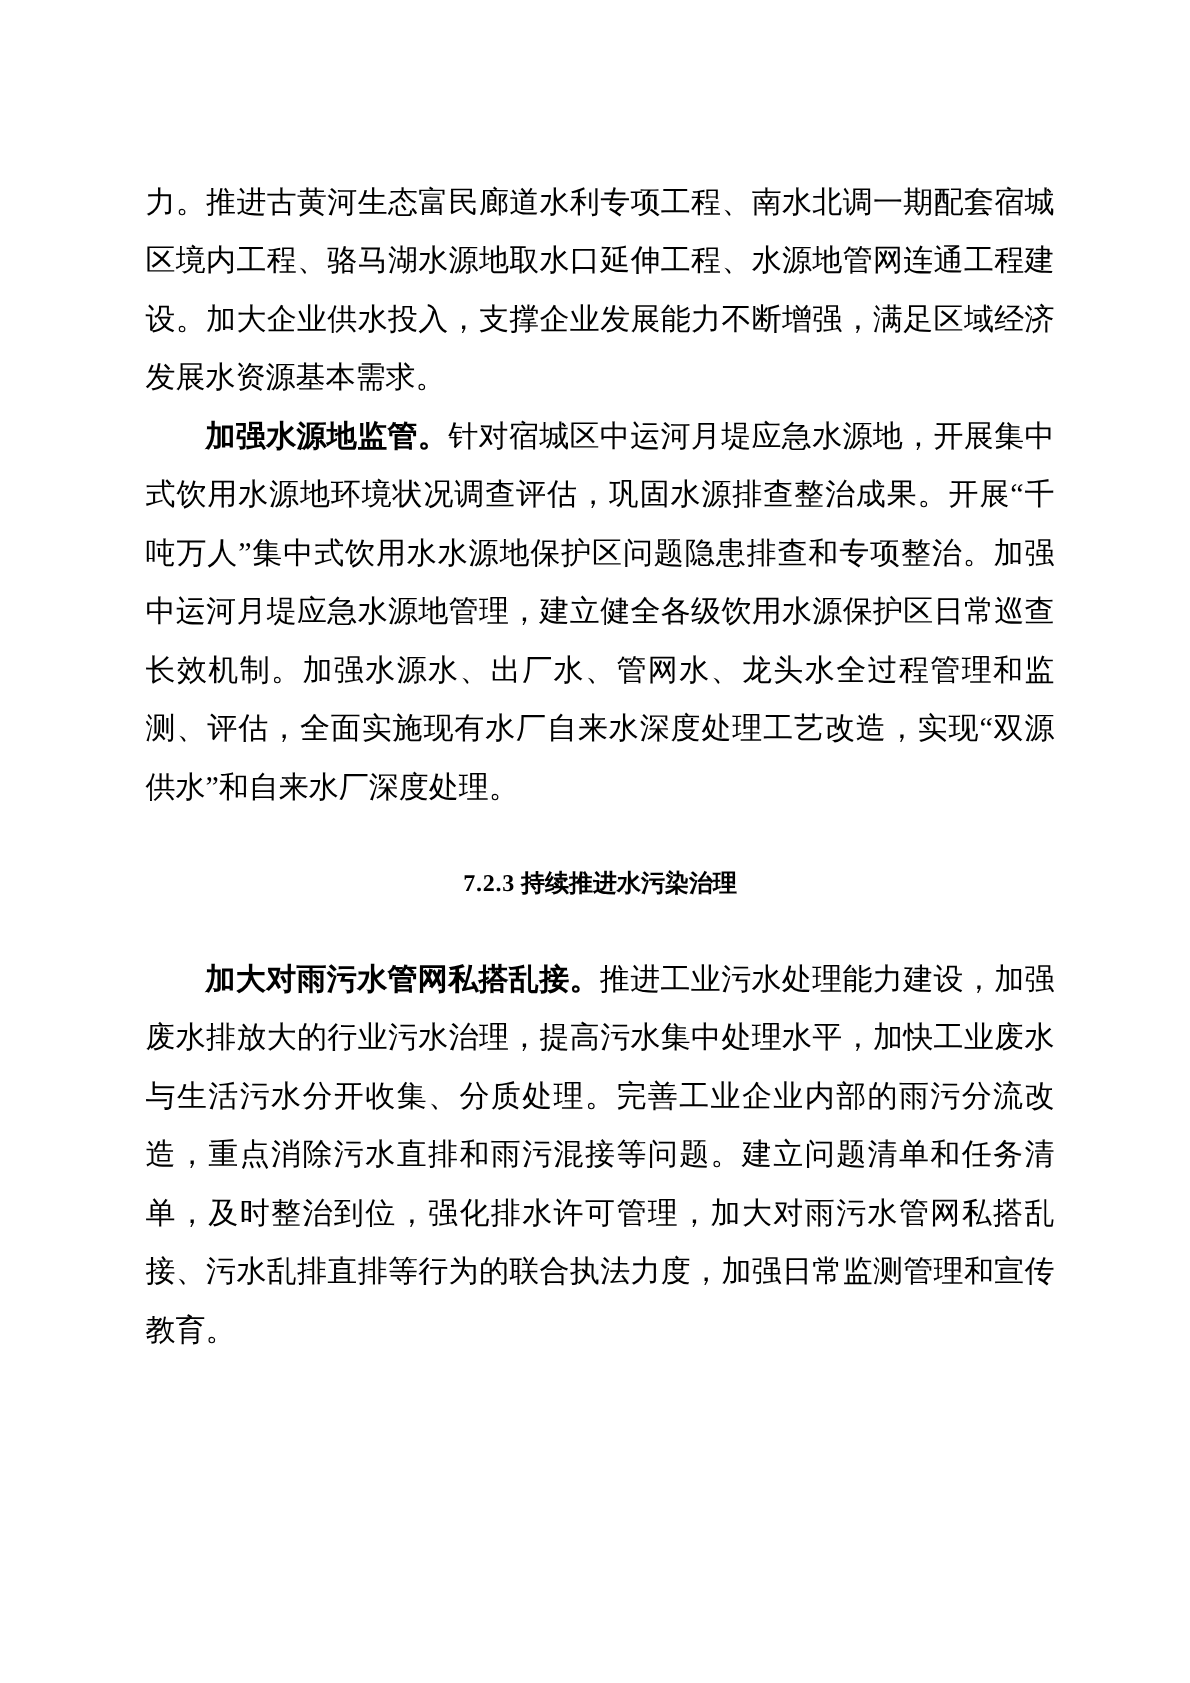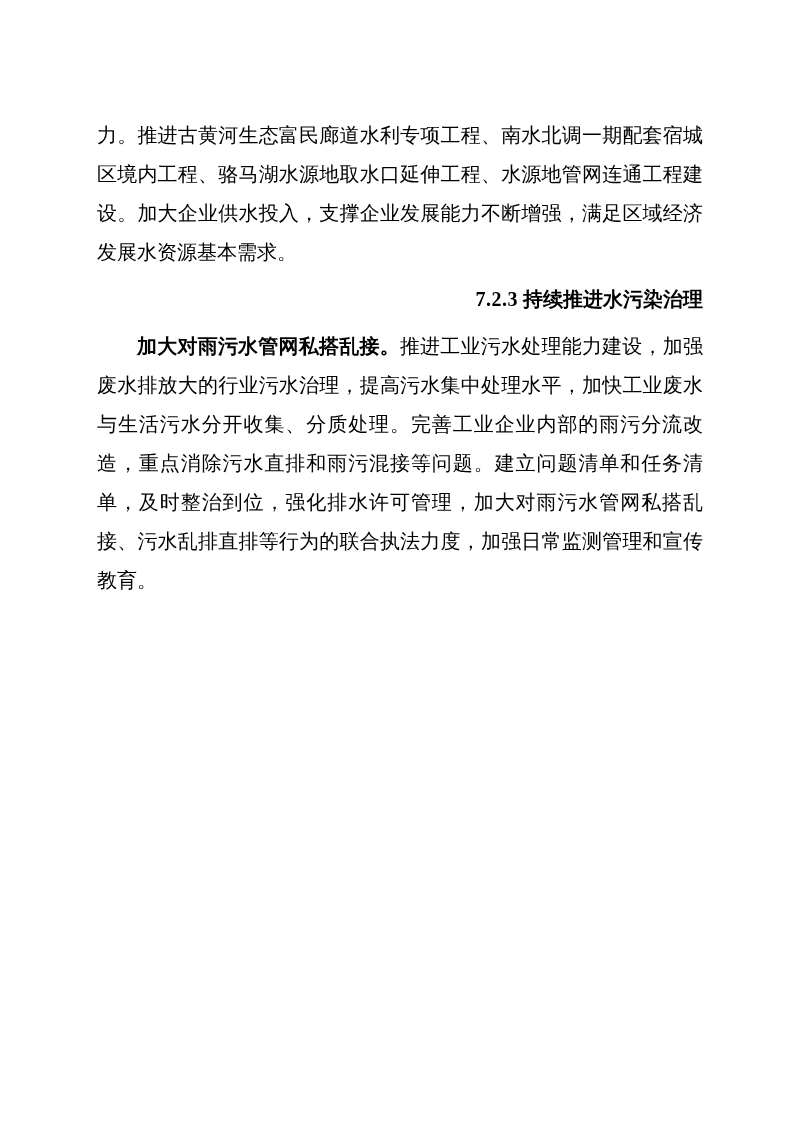--- a/index.html
+++ b/index.html
@@ -30,25 +30,25 @@
     text-justify: inter-ideograph;
     word-break: break-all;
   }
   p.indent {
     text-indent: 40px;
   }
   .lead {
     font-weight: 700;
   }
   h3.heading {
-    margin: 8px 0;
-    font-size: 20px;
+    margin: 25px 0;
+    font-size: 16px;
     line-height: 39px;
     font-weight: 700;
-    text-align: right;
+    text-align: center;
   }
   .heading .num {
     font-weight: 700;
     letter-spacing: 0.5px;
   }
   .footer {
     position: absolute;
     left: 0;
     right: 0;
     top: 1028px;
@@ -58,20 +58,21 @@
   }
 </style>
 </head>
 <body>
 
 <div class="page">
   <div class="content">
 
     <p class="para">力。推进古黄河生态富民廊道水利专项工程、南水北调一期配套宿城区境内工程、骆马湖水源地取水口延伸工程、水源地管网连通工程建设。加大企业供水投入，支撑企业发展能力不断增强，满足区域经济发展水资源基本需求。</p>
 
+    <p class="para indent"><span class="lead">加强水源地监管。</span><span>针对宿城区中运河月堤应急水源地，开展集中式饮用水源地环境状况调查评估，巩固水源排查整治成果。开展“千吨万人”集中式饮用水水源地保护区问题隐患排查和专项整治。加强中运河月堤应急水源地管理，建立健全各级饮用水源保护区日常巡查长效机制。加强水源水、出厂水、管网水、龙头水全过程管理和监测、评估，全面实施现有水厂自来水深度处理工艺改造，实现“双源供水”和自来水厂深度处理。</span></p>
 
     <h3 class="heading"><span class="num">7.2.3</span> <span>持续推进水污染治理</span></h3>
 
 
     <p class="para indent"><span class="lead">加大对雨污水管网私搭乱接。</span><span>推进工业污水处理能力建设，加强废水排放大的行业污水治理，提高污水集中处理水平，加快工业废水与生活污水分开收集、分质处理。完善工业企业内部的雨污分流改造，重点消除污水直排和雨污混接等问题。建立问题清单和任务清单，及时整治到位，强化排水许可管理，加大对雨污水管网私搭乱接、污水乱排直排等行为的联合执法力度，加强日常监测管理和宣传教育。</span></p>
 
   </div>
 
   <div class="footer">
     <span>58</span>

